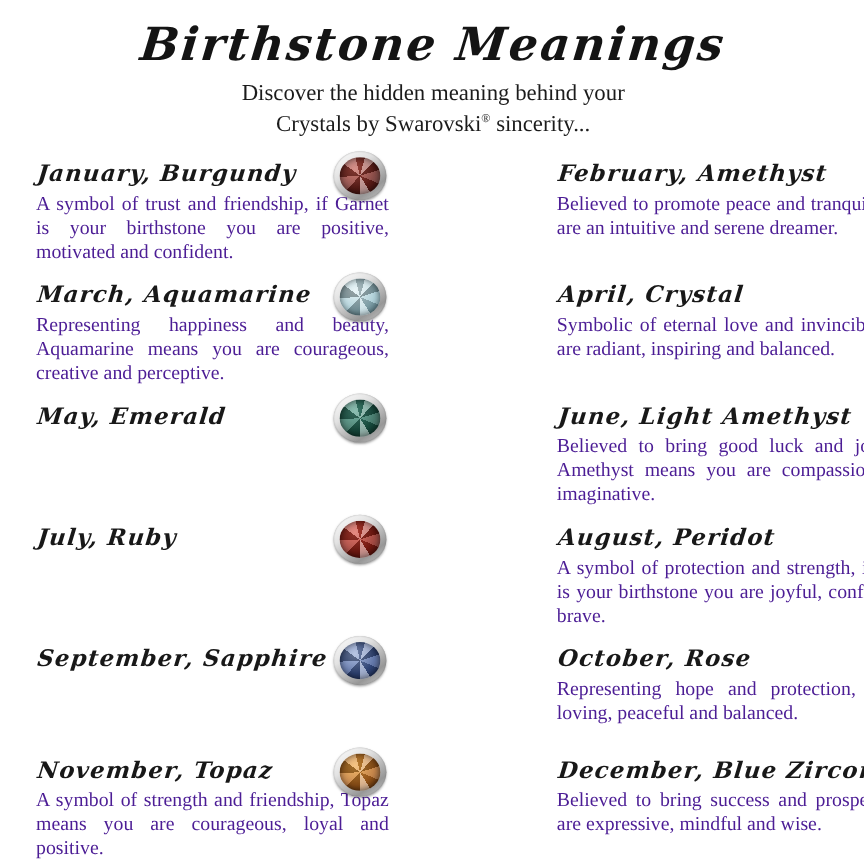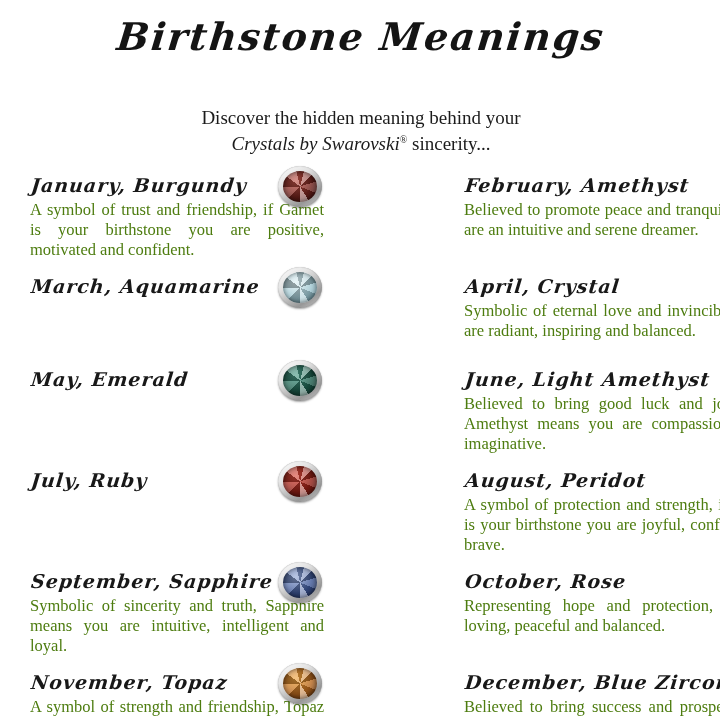--- a/index.html
+++ b/index.html
@@ -31,23 +31,22 @@
     transform: skewX(-6deg);
     margin: 4px 0 6px 0;
     color: #141414;
   }
   .subtitle {
     text-align: center;
     font-size: 19px;
     line-height: 1.35;
     margin-bottom: 10px;
     color: #1b1b1b;
-    margin-top: 40px;
-  }
-  .subtitle .brand { font-style: italic; }
+  }
+  .subtitle .brand { }
   sup.reg {
     font-size: 10px;
     vertical-align: super;
     line-height: 0;
   }
   
   .grid {
     flex: 1;
     display: grid;
     grid-template-columns: 1fr 1fr;
@@ -71,21 +70,21 @@
     padding-top: 8px;
     padding-right: 52px;
     white-space: nowrap;
     color: #181818;
   }
   .entry-desc {
     margin: 0;
     font-size: 16.5px;
     line-height: 20px;
     text-align: justify;
-    color: #4d7c0f;
+    color: #4c1d95;
   }
   
   .gem {
     position: absolute;
     top: 0;
     right: 2px;
     width: 44px;
     height: 41px;
     border-radius: 50%;
     background: linear-gradient(145deg, #ffffff 0%, #e2e2e2 35%, #979797 75%, #cfcfcf 100%);
@@ -133,20 +132,21 @@
 
     <section class="entry">
 
       <h2 class="entry-heading">February, Amethyst</h2>
       <p class="entry-desc">Believed to promote peace and tranquillity, you are an intuitive and serene dreamer.</p>
     </section>
 
     <section class="entry">
       <span class="gem" style="--g-light: #dff0f4; --g-base: #9ec6d0; --g-dark: #5d8997;"></span>
       <h2 class="entry-heading">March, Aquamarine</h2>
+      <p class="entry-desc">Representing happiness and beauty, Aquamarine means you are courageous, creative and perceptive.</p>
     </section>
 
     <section class="entry">
 
       <h2 class="entry-heading">April, Crystal</h2>
       <p class="entry-desc">Symbolic of eternal love and invincibility, you are radiant, inspiring and balanced.</p>
     </section>
 
     <section class="entry">
       <span class="gem" style="--g-light: #4d9c88; --g-base: #1c5b4b; --g-dark: #0a2d24;"></span>
@@ -166,21 +166,20 @@
 
     <section class="entry">
 
       <h2 class="entry-heading">August, Peridot</h2>
       <p class="entry-desc">A symbol of protection and strength, if Peridot is your birthstone you are joyful, confident and brave.</p>
     </section>
 
     <section class="entry">
       <span class="gem" style="--g-light: #93a8d6; --g-base: #3c5694; --g-dark: #18264f;"></span>
       <h2 class="entry-heading">September, Sapphire</h2>
-      <p class="entry-desc">Symbolic of sincerity and truth, Sapphire means you are intuitive, intelligent and loyal.</p>
     </section>
 
     <section class="entry">
 
       <h2 class="entry-heading">October, Rose</h2>
       <p class="entry-desc">Representing hope and protection, you are loving, peaceful and balanced.</p>
     </section>
 
     <section class="entry">
       <span class="gem" style="--g-light: #f0a540; --g-base: #b5661d; --g-dark: #4a2408;"></span>

